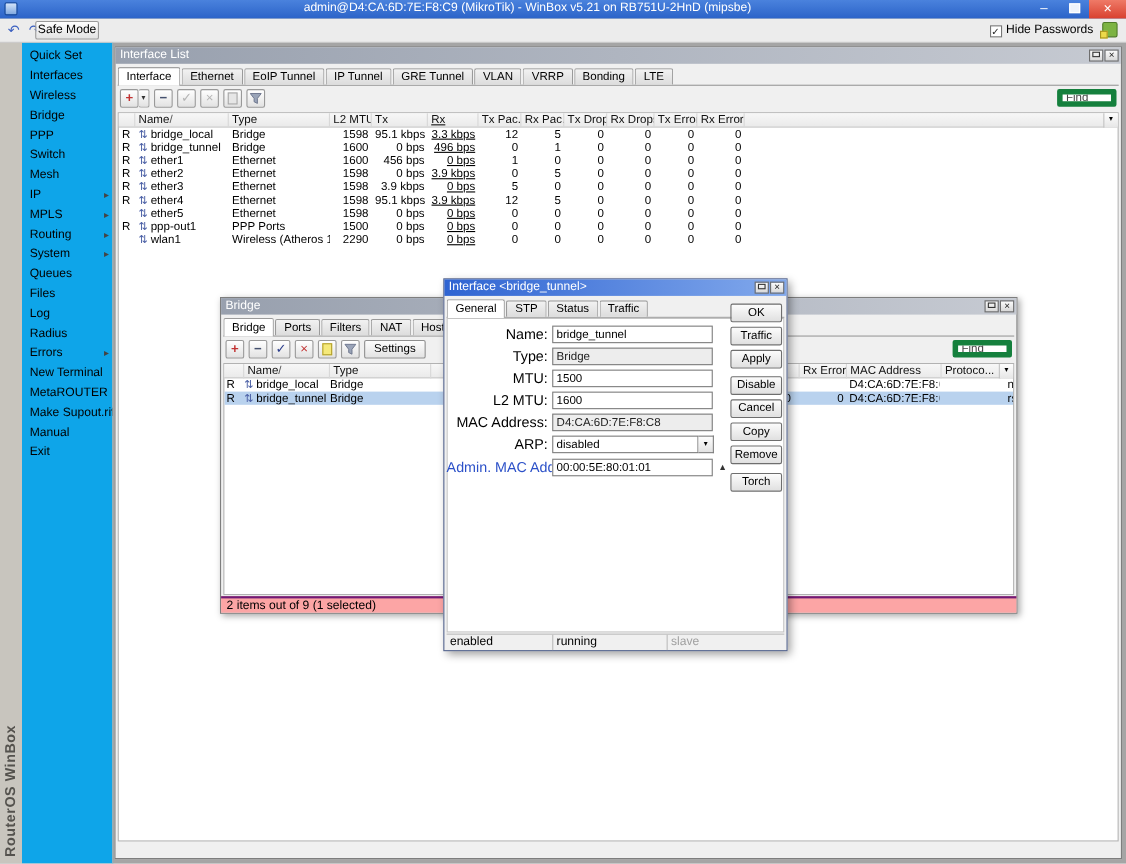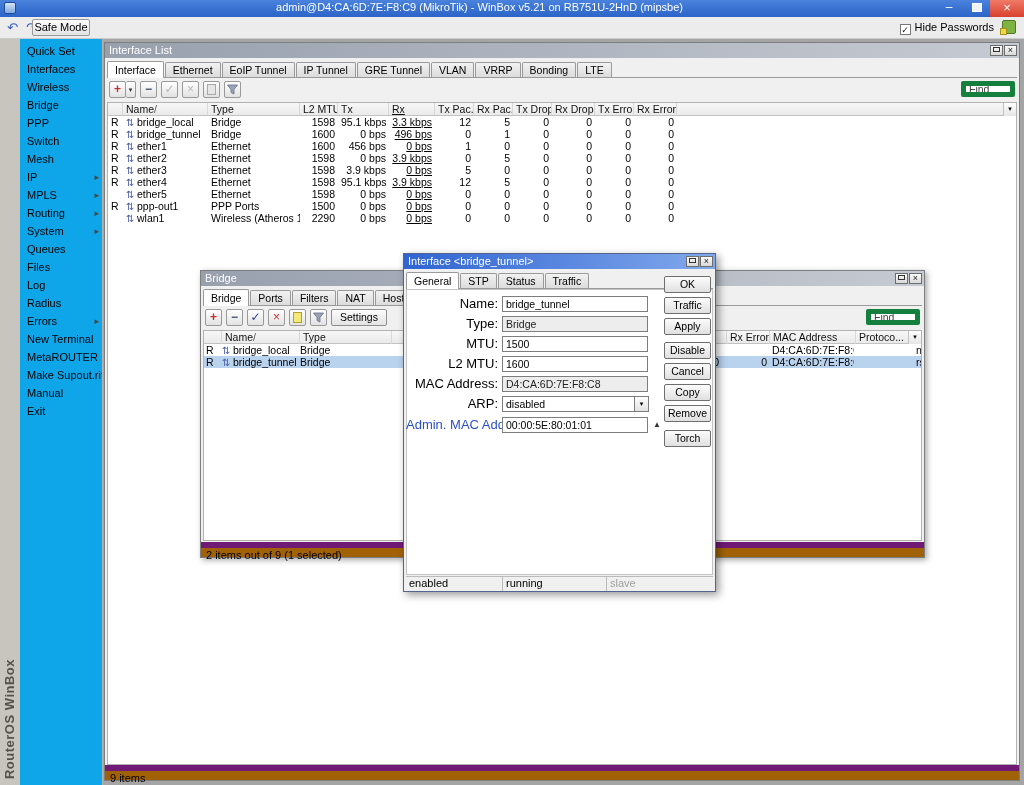--- a/index.html
+++ b/index.html
@@ -59,21 +59,21 @@
 .namehead{display:flex;}
 .sort{color:#555;}
 .col-dd{position:absolute;right:0;top:0;width:13px;height:13px;border-left:1px solid #c2c2c2;background:linear-gradient(#fdfdfd,#e6e6e6);text-align:center;line-height:12px;font-size:7px;z-index:3;}
 .grid-body{position:absolute;left:0;top:13px;right:0;bottom:0;overflow:hidden;font-size:10.5px;}
 .row{display:flex;height:12px;line-height:12px;white-space:nowrap;}
 .cell{padding:0 3px;overflow:hidden;flex:none;}
 .num{text-align:right;}
 .ifico{display:inline-block;width:11px;color:#4a5fa5;font-style:normal;font-size:10px;}
 .w0{width:15px;}.w1{width:85px;}.w2{width:92px;}.w3{width:38px;}.w4{width:51px;}.w5{width:46px;text-decoration:underline;}
 .w6{width:39px;}.w7{width:39px;}.w8{width:39px;}.w9{width:43px;}.w10{width:39px;}.w11{width:43px;}
-.win-status{position:absolute;left:0;right:0;bottom:0;height:15px;border-top:6px solid #701a75;background:#a16207;line-height:14px;padding-left:5px;}
+.win-status{position:absolute;left:0;right:0;bottom:0;height:15px;border-top:2px solid #701a75;background:#fca5a5;line-height:14px;padding-left:5px;}
 
 #iface-win{left:1px;top:3px;width:916px;height:739px;z-index:1;}
 #iface-win .tabstrip{top:18px;}
 #iface-win .win-toolbar{top:37px;}
 #iface-win .list-frame{top:59px;bottom:15px;}
 
 #bridge-win{left:97px;top:231px;width:725px;height:288px;z-index:3;box-shadow:2px 2px 6px rgba(0,0,0,.35);}
 #bridge-win .tabstrip{top:18px;}
 #bridge-win .win-toolbar{top:37px;}
 #bridge-win .list-frame{top:59px;bottom:16px;}
@@ -329,21 +329,20 @@
             <span class="cell num w5">0 bps</span>
             <span class="cell num w6">0</span>
             <span class="cell num w7">0</span>
             <span class="cell num w8">0</span>
             <span class="cell num w9">0</span>
             <span class="cell num w10">0</span>
             <span class="cell num w11">0</span>
           </div>
       </div>
     </div>
-    <div class="win-status"><span>9 items</span></div>
   </div>
 
   <div class="win" id="bridge-win">
     <div class="win-title">
       <span>Bridge</span>
       <span class="wc" style="right:16px"><i></i></span>
       <span class="wc" style="right:2px">×</span>
     </div>
     <div class="tabstrip">
       <span class="tab active">Bridge</span>

